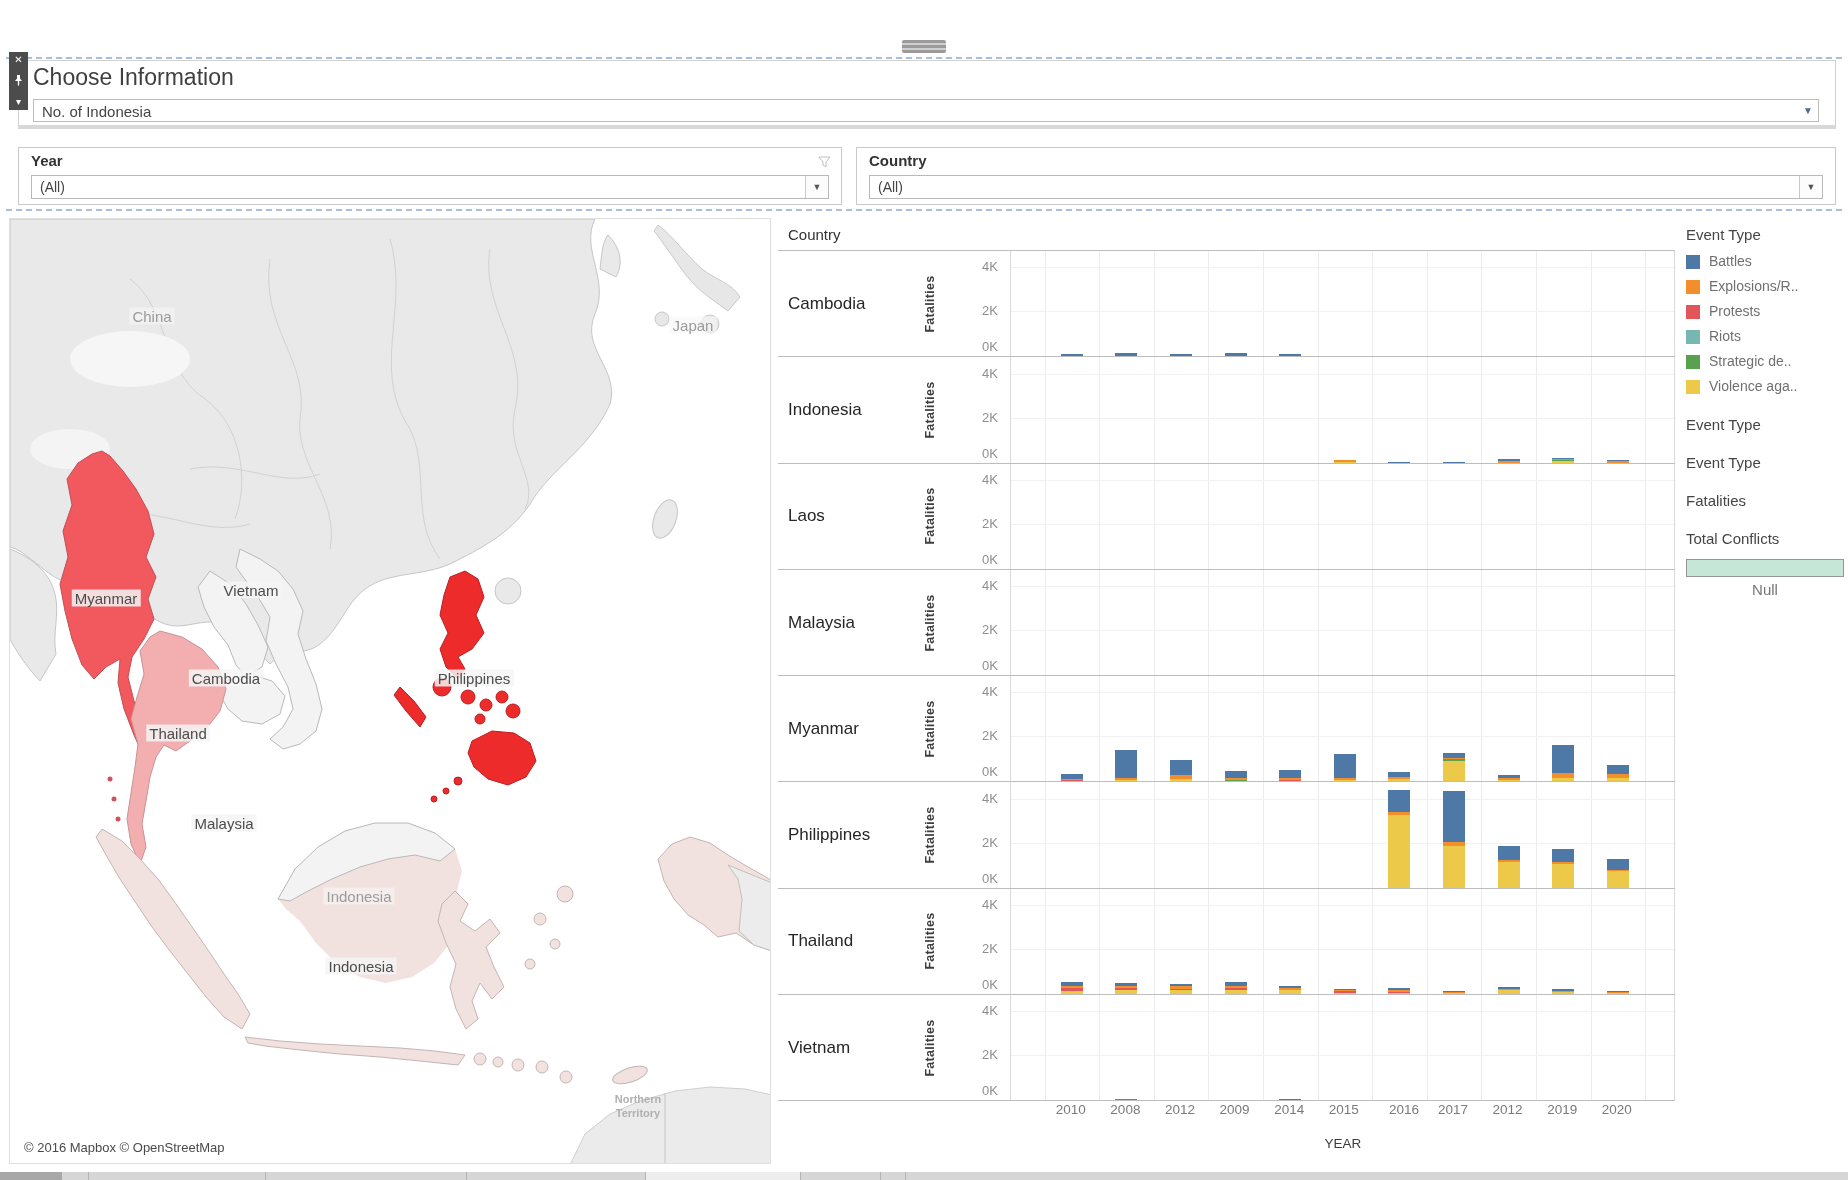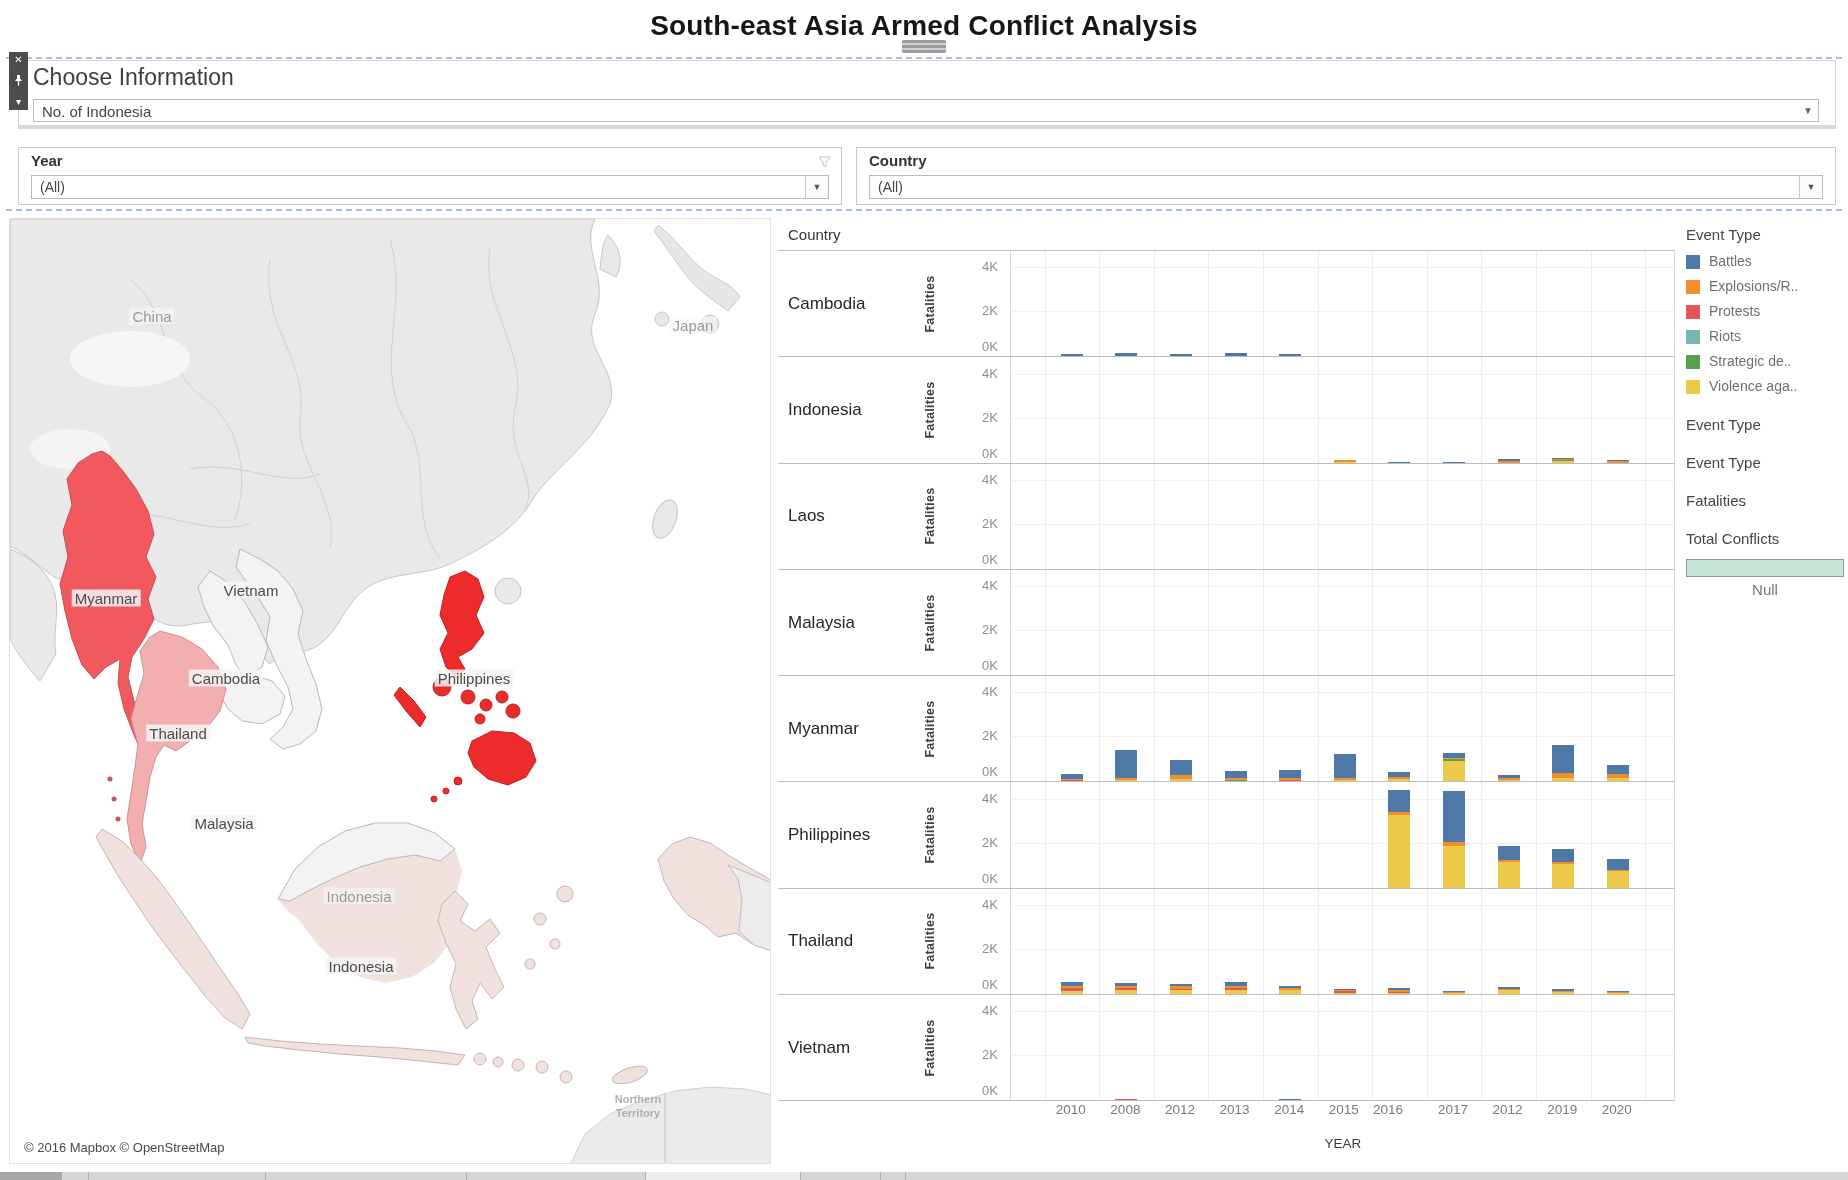--- a/index.html
+++ b/index.html
@@ -68,21 +68,20 @@
   .bstrip{position:absolute;left:0;top:1172px;width:1848px;height:8px;background:#d6d6d6;}
   .bstrip .seg1{position:absolute;left:0;top:0;width:62px;height:8px;background:#a8a8a8;}
   .bstrip .seg2{position:absolute;left:645px;top:0;width:155px;height:8px;background:#ededed;}
   .bstrip .div{position:absolute;top:0;width:1px;height:8px;background:#b3b3b3;}
 </style>
 </head>
 <body>
 
 <div class="page">
 
-  <div class="title">South-east Asia Armed Conflict Analysis</div>
   <div class="title-handle"></div>
 
   <div class="dash" style="top:57px"></div>
 
   <div class="minibar">
     <span class="mb">✕</span>
     <span class="mb">
       <svg width="9" height="11" viewBox="0 0 9 11">
           <path d="M3 0h3v3.5L8 6H5.2v4L4.5 11l-.7-1V6H1l2-2.5z" fill="#fff"></path>
         </svg>
@@ -576,24 +575,24 @@
             <div class="bar" style="left: 268.2px;">
               <div class="seg" style="height: 1.32px; background: rgb(78, 121, 167);"></div>
             </div>
           </div>
         </div>
       </div>
     <div class="xaxis" id="xaxis">
         <div class="yr" style="left: 36.8px;">2010</div>
         <div class="yr" style="left: 91.4px;">2008</div>
         <div class="yr" style="left: 146px;">2012</div>
-        <div class="yr" style="left: 200.6px;">2013</div>
+        <div class="yr" style="left: 200.6px;">2009</div>
         <div class="yr" style="left: 255.2px;">2014</div>
         <div class="yr" style="left: 309.8px;">2015</div>
-        <div class="yr" style="left: 354px;">2016</div>
+        <div class="yr" style="left: 370px;">2016</div>
         <div class="yr" style="left: 419px;">2017</div>
         <div class="yr" style="left: 473.6px;">2012</div>
         <div class="yr" style="left: 528.2px;">2019</div>
         <div class="yr" style="left: 582.8px;">2020</div>
       </div>
     <div class="xlabel">YEAR</div>
   </div>
 
   <div class="legend">
     <div class="lg-header">Event Type</div>

